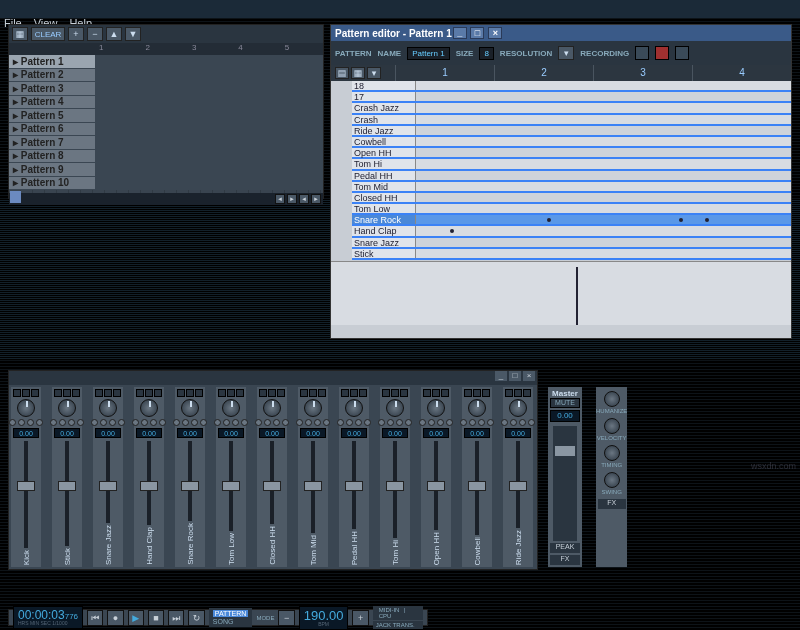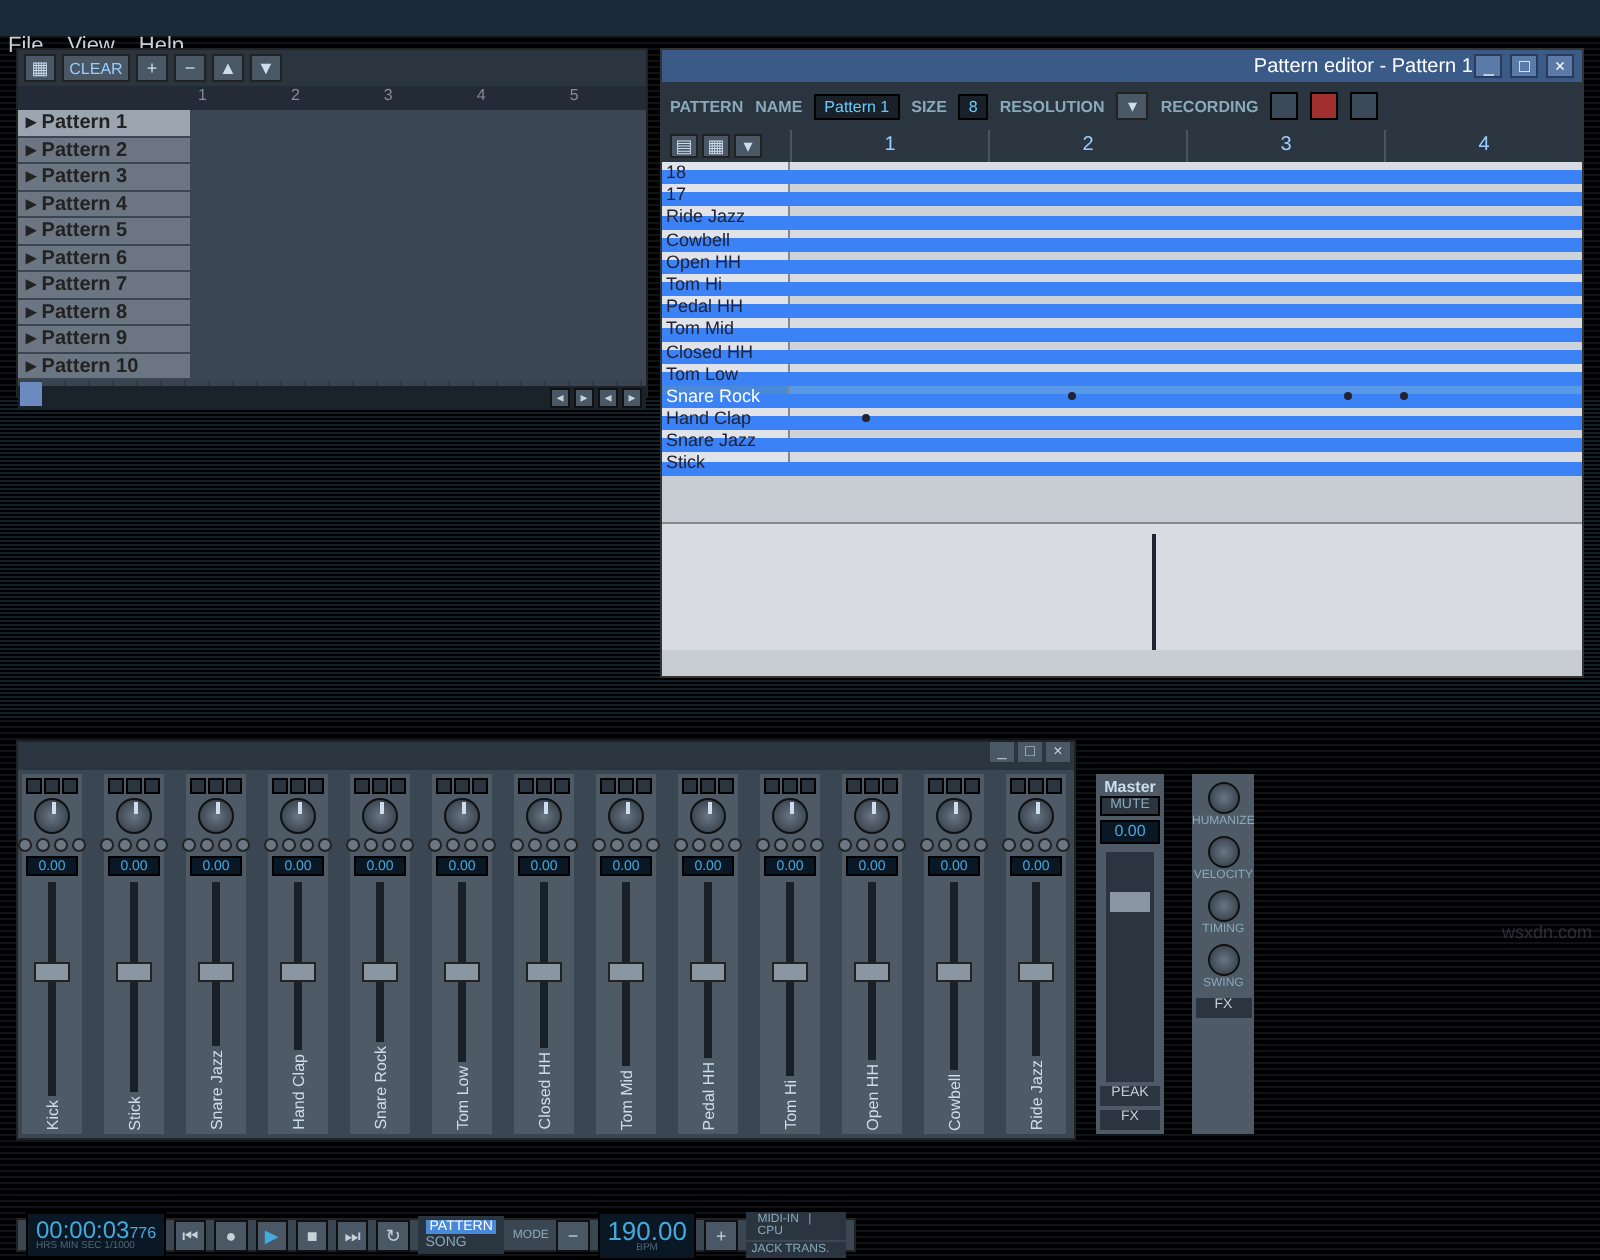--- a/index.html
+++ b/index.html
@@ -19,34 +19,34 @@
 .pattern-list .pat { height: 13.5px; padding-left: 4px; font-size: 10px; display: flex; align-items: center; border-bottom: 1px solid #3a4652; background: #6b7682; color: #222; font-weight: bold; }
 .pattern-list .pat.sel { background: #9aa5b0; }
 .song-grid { flex: 1; background: #303a44; position: relative; background-image: repeating-linear-gradient(90deg,#394450 0,#394450 11px,#303a44 11px,#303a44 12px), repeating-linear-gradient(0deg,#394450 0,#394450 13px,#303a44 13px,#303a44 14px); }
 .song-grid .block { position: absolute; top: 1px; left: 1px; width: 11px; height: 12px; background: #6b8ac0; }
 .song-ruler { height: 12px; background: #232c36; font-size: 8px; padding-left: 90px; color: #889; display: flex; gap: 42px; }
 .hscroll { height: 12px; background: #1a222c; display: flex; align-items: center; justify-content: flex-end; gap: 2px; padding: 0 2px; }
 .hscroll .sbtn { width: 10px; height: 10px; background: #4a5866; border: 1px solid #111; font-size: 7px; text-align: center; }
 
 
 .pat-ed { position: absolute; top: 24px; left: 330px; width: 462px; height: 315px; background: #c8cdd4; border: 1px solid #333; }
-.pat-title { height: 16px; background: #3a5a88; color: #fff; padding: 0 4px; font-size: 10px; display: flex; align-items: center; justify-content: flex-end; }
+.pat-title { height: 16px; background: #3a5a88; color: #fff; padding: 0 4px; font-size: 10px; display: flex; align-items: center; justify-content: flex-start; font-weight: bold; }
 .pat-title .winbtns span { display: inline-block; width: 14px; height: 12px; background: #5a7aa8; border: 1px solid #2a3a58; margin-left: 1px; text-align: center; font-size: 9px; }
 .pat-tb { height: 24px; background: #2a3540; display: flex; align-items: center; gap: 6px; padding: 0 4px; font-size: 8px; color: #8ab; }
 .pat-tb .lbl { color: #8ab; font-weight: bold; }
 .pat-tb .fld { background: #1a2028; border: 1px solid #000; padding: 1px 4px; color: #6cf; }
 .pat-tb .rec { width: 14px; height: 14px; background: #a03030; border: 1px solid #000; }
 .pat-tb .hear { width: 14px; height: 14px; background: #3a4a58; border: 1px solid #000; }
 .pat-ruler { height: 16px; background: #2c3640; display: flex; }
 .pat-ruler .idx { width: 64px; }
 .pat-ruler .col { flex: 1; border-left: 1px solid #4a5560; text-align: center; font-size: 10px; color: #9cf; line-height: 16px; }
 .pat-ruler .sub { display: flex; gap: 2px; padding-left: 4px; align-items: center; }
 .pat-ruler .sub .btn { width: 14px; height: 12px; }
 .inst-rows { height: 180px; overflow: hidden; }
-.inst-row { display: flex; height: 11.2px; font-size: 9px; border-bottom: 7px solid #3b82f6; }
+.inst-row { display: flex; height: 11.2px; font-size: 9px; border-bottom: 2px solid #3b82f6; margin-left: 21px; }
 .inst-row .name { width: 64px; background: #e0e4ea; color: #223; padding-left: 2px; border-right: 1px solid #888; }
 .inst-row .cells { flex: 1; position: relative; background: #d8dce2; }
 .inst-row.alt .cells { background: #ced3da; }
 .inst-row.sel { background: #4a88d8; }
 .inst-row.sel .name { background: #4a88d8; color: #fff; }
 .inst-row.sel .cells { background: #5a98e8; }
 .cells .note { position: absolute; width: 4px; height: 4px; background: #223; border-radius: 2px; top: 3px; }
 .vel-area { height: 64px; background: #d8dce2; border-top: 1px solid #888; position: relative; }
 .vel-area .bar { position: absolute; bottom: 0; width: 2px; background: #223; }
 
@@ -190,20 +190,28 @@
   </div>
   <div class="inst-rows" id="inst-rows">
       <div class="inst-row">
         <div class="name">18</div>
         <div class="cells"></div>
       </div>
       <div class="inst-row alt">
         <div class="name">17</div>
         <div class="cells"></div>
       </div>
+      <div class="inst-row">
+        <div class="name">Crash Jazz</div>
+        <div class="cells"></div>
+      </div>
+      <div class="inst-row">
+        <div class="name">Crash</div>
+        <div class="cells"></div>
+      </div>
       <div class="inst-row alt">
         <div class="name">Ride Jazz</div>
         <div class="cells"></div>
       </div>
       <div class="inst-row">
         <div class="name">Cowbell</div>
         <div class="cells"></div>
       </div>
       <div class="inst-row alt">
         <div class="name">Open HH</div>

